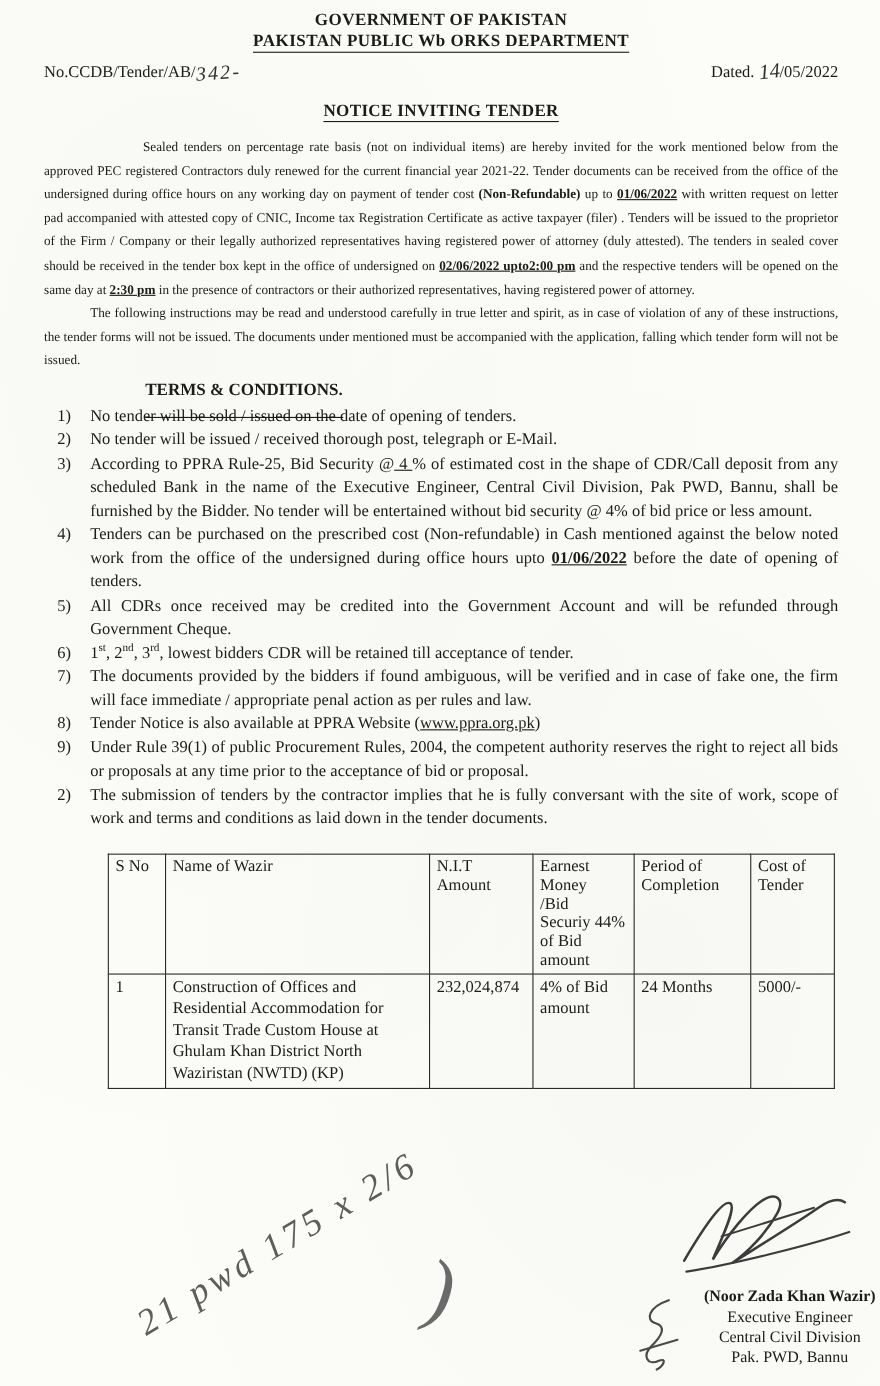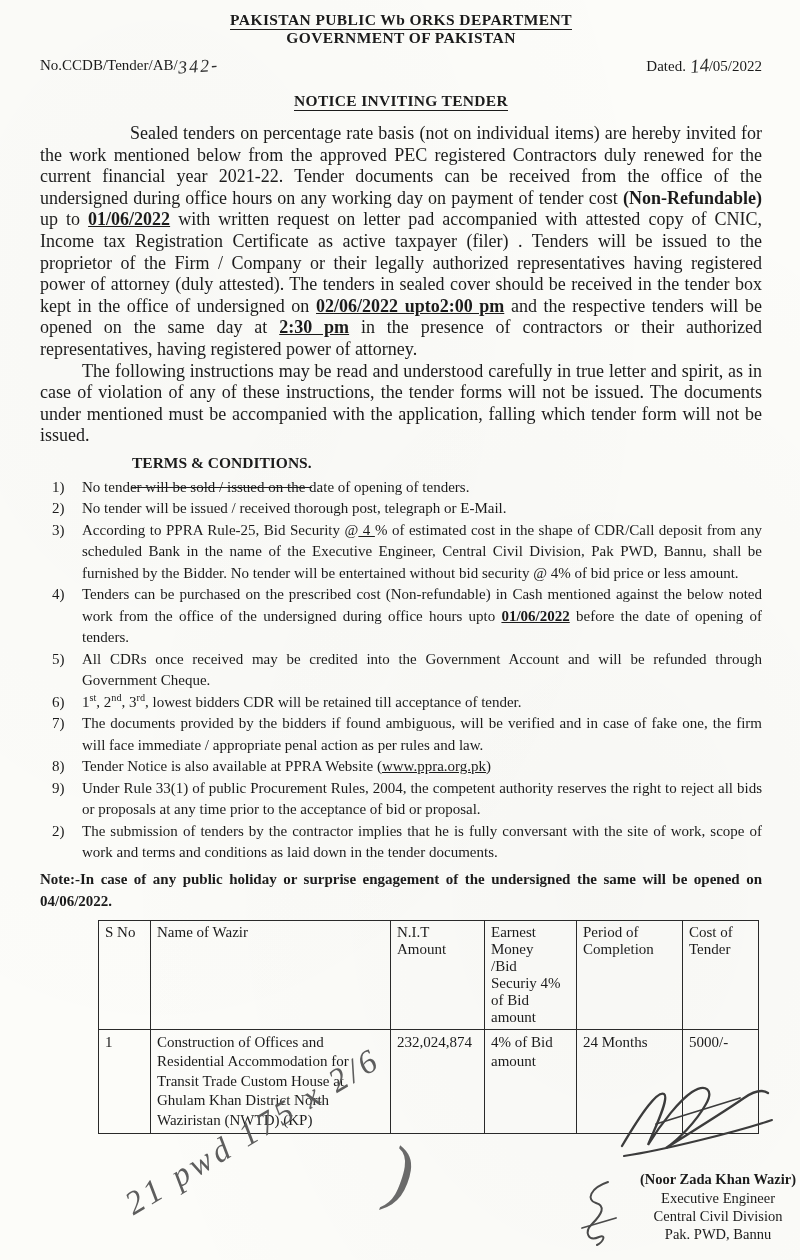--- a/index.html
+++ b/index.html
@@ -14,32 +14,32 @@
     overflow:hidden;
   }
   .content { padding:10px 38px 0 40px; }
   .center { text-align:center; }
   .org1 { font-weight:bold; font-size:15.5px; letter-spacing:0.4px; }
   .org2 { font-weight:bold; font-size:15.5px; letter-spacing:0.4px; margin-top:1px; }
   .org2 span { border-bottom:1.5px solid #1b1b1b; padding-bottom:1px; }
   .ref-row { display:flex; justify-content:space-between; margin-top:7px; font-size:15px; }
   .doc-title { margin-top:16px; text-align:center; }
   .doc-title span { font-weight:bold; font-size:15.5px; letter-spacing:0.3px; border-bottom:1.6px solid #1b1b1b; padding-bottom:1px;margin-top:24px; }
-  .para { font-size:18px; line-height:21.6px; text-align:justify; margin:0; }
+  .para { font-size:12px; line-height:21.6px; text-align:justify; margin:0; }
   .p1 { margin-top:13px; text-indent:90px; }
   .p2 { text-indent:42px; }
   .terms-heading { margin-top:7px; margin-left:92px; }
   .terms-heading span { font-weight:bold; font-size:15.5px; border-bottom:1.6px solid #1b1b1b; padding-bottom:16px; }
   .terms-list { margin-top:5px; }
   .term-item { display:flex; align-items:flex-start; }
   .term-num { width:30px; flex:0 0 30px; margin-left:12px; font-size:15px; line-height:21.5px; }
   .term-text { flex:1; font-size:15px; line-height:21.5px; text-align:justify; }
   .term-text sup { font-size:0.68em; line-height:0; }
   .note-para { font-size:15px; line-height:22.5px; text-align:justify; margin:4px 0 0 0; }
-  table.work-table { border-collapse:collapse; margin:7px 0 0 58px; table-layout:fixed;border-radius:19px; }
+  table.work-table { border-collapse:collapse; margin:20px 0 0 58px; table-layout:fixed;border-radius:19px; }
   .work-table th, .work-table td {
     border:1.4px solid #2a2a2a; vertical-align:top; text-align:left;
     font-size:15px; font-weight:normal; padding:3px 6px; white-space:pre-line;
   }
   .work-table th { line-height:17px; }
   .work-table td { line-height:19.5px; }
   .cell-bold { font-weight:bold; }
   .hand { font-style:italic; color:#2e2e2e; }
   .hw-ref { display:inline-block; font-size:18px; letter-spacing:2px; transform:rotate(-4deg) translateY(2px); }
   .hw-day { display:inline-block; font-size:19px; transform:rotate(-6deg) translateY(1px); }
@@ -57,24 +57,24 @@
   .sign-block { position:absolute; left:616px; top:110px; width:204px; text-align:center; }
   .sign-name { font-weight:bold; font-size:14.5px; line-height:19px; }
   .sign-line { font-size:14.5px; line-height:18px; }
 </style>
 </head>
 <body>
 
 <div class="page">
   <div class="content">
 
+    <div class="center org1">GOVERNMENT OF PAKISTAN</div>
     <div class="center org2">
       <span>PAKISTAN PUBLIC Wb ORKS DEPARTMENT</span>
     </div>
-    <div class="center org1">GOVERNMENT OF PAKISTAN</div>
 
     <div class="ref-row">
       <span>
         <span>No.CCDB/Tender/AB/</span><span class="hand hw-ref">342-</span>
       </span>
       <span>
         <span>Dated.</span>
         <span class="hand hw-day">14</span><span>/05/2022</span>
       </span>
     </div>
@@ -118,49 +118,48 @@
         <div class="term-item">
           <span class="term-num">7)</span>
           <div class="term-text"><span>The documents provided by the bidders if found ambiguous, will be verified and in case of fake one, the firm will face immediate / appropriate penal action as per rules and law.</span></div>
         </div>
         <div class="term-item">
           <span class="term-num">8)</span>
           <div class="term-text"><span>Tender Notice is also available at PPRA Website (</span><span style="text-decoration: underline;">www.ppra.org.pk</span><span>)</span></div>
         </div>
         <div class="term-item">
           <span class="term-num">9)</span>
-          <div class="term-text"><span>Under Rule 33(1) of public Procurement Rules, 2004, the competent authority reserves the right to reject all bids or proposals at any time prior to the acceptance of bid or proposal.</span></div>
+          <div class="term-text"><span>Under Rule 39(1) of public Procurement Rules, 2004, the competent authority reserves the right to reject all bids or proposals at any time prior to the acceptance of bid or proposal.</span></div>
         </div>
         <div class="term-item">
           <span class="term-num">2)</span>
           <div class="term-text"><span>The submission of tenders by the contractor implies that he is fully conversant with the site of work, scope of work and terms and conditions as laid down in the tender documents.</span></div>
         </div>
       </div>
 
-    <p class="note-para"><span style="font-weight: bold;">Note:-In case of any public holiday or surprise engagement of the undersigned the same will be opened on 04/06/2022.</span></p>
 
     <table class="work-table">
       <colgroup>
         <col style="width:52px">
           <col style="width:240px">
           <col style="width:94px">
         <col style="width:92px">
           <col style="width:106px">
           <col style="width:76px">
       </colgroup>
       <thead>
           <tr>
             <th>S No</th>
             <th>Name of Wazir</th>
             <th>N.I.T
 Amount</th>
             <th>Earnest
 Money
 /Bid
-Securiy 4%
+Securiy 44%
 of  Bid
 amount</th>
             <th>Period of
 Completion</th>
             <th>Cost of
 Tender</th>
           </tr>
         </thead>
       <tbody>
           <tr>

